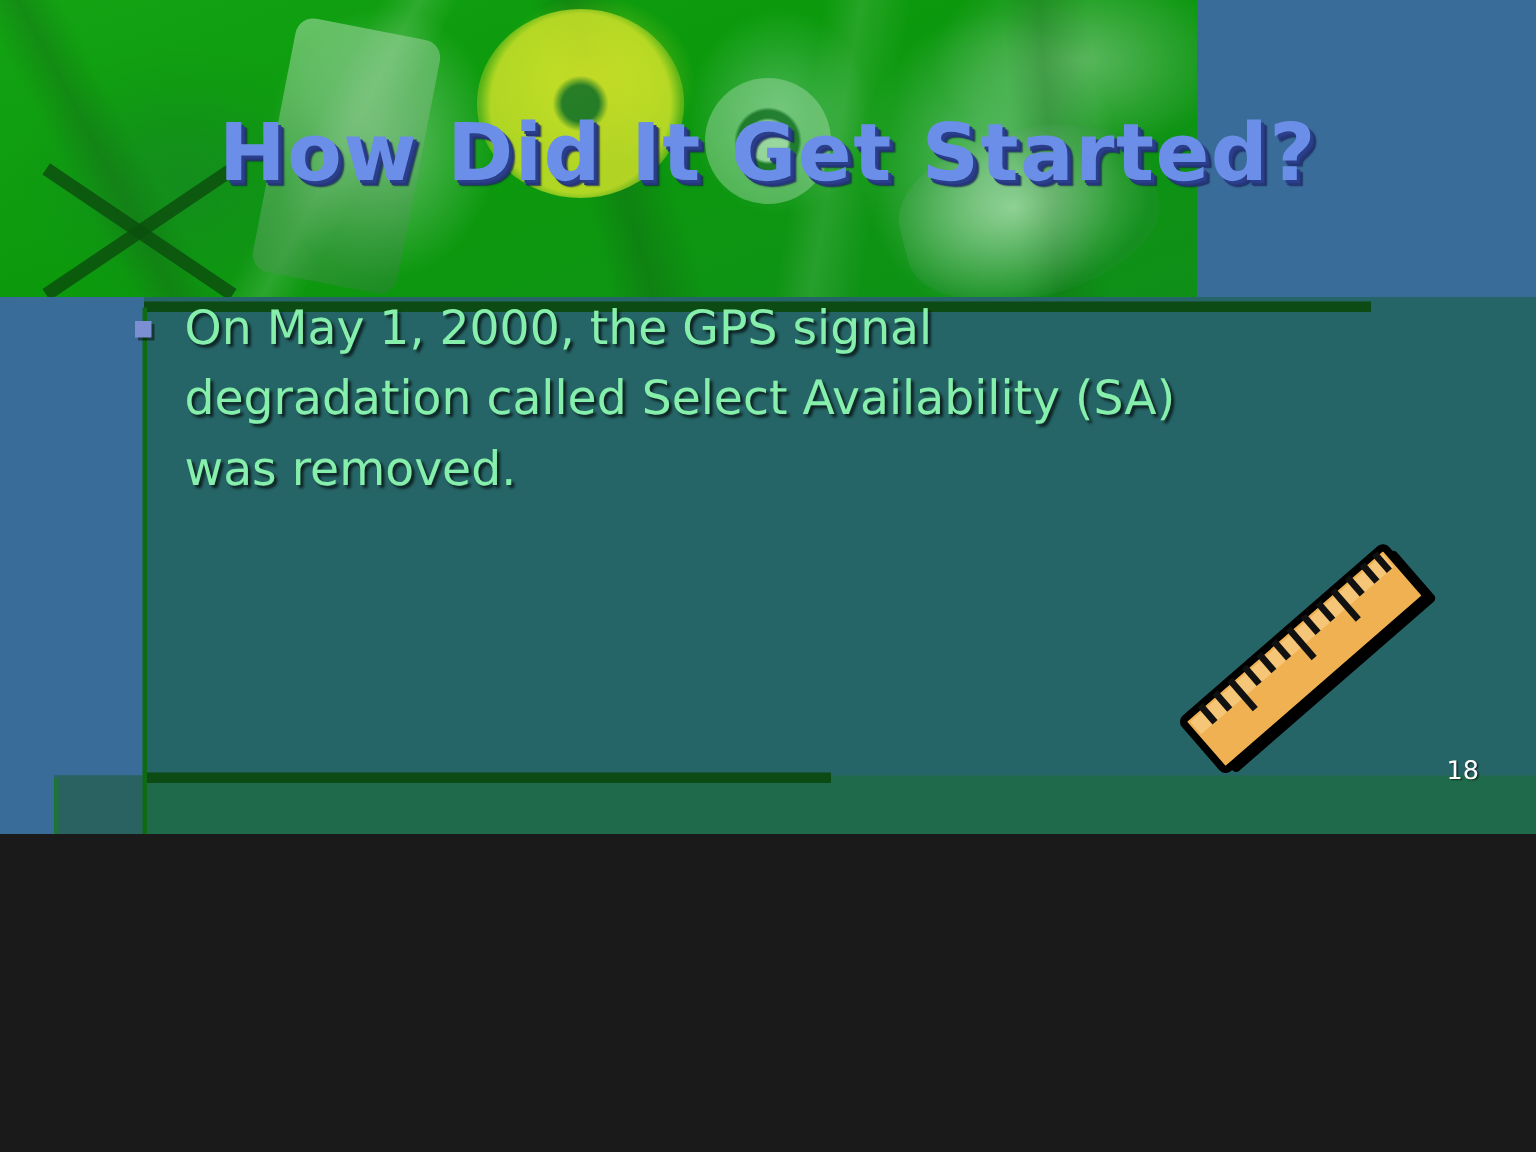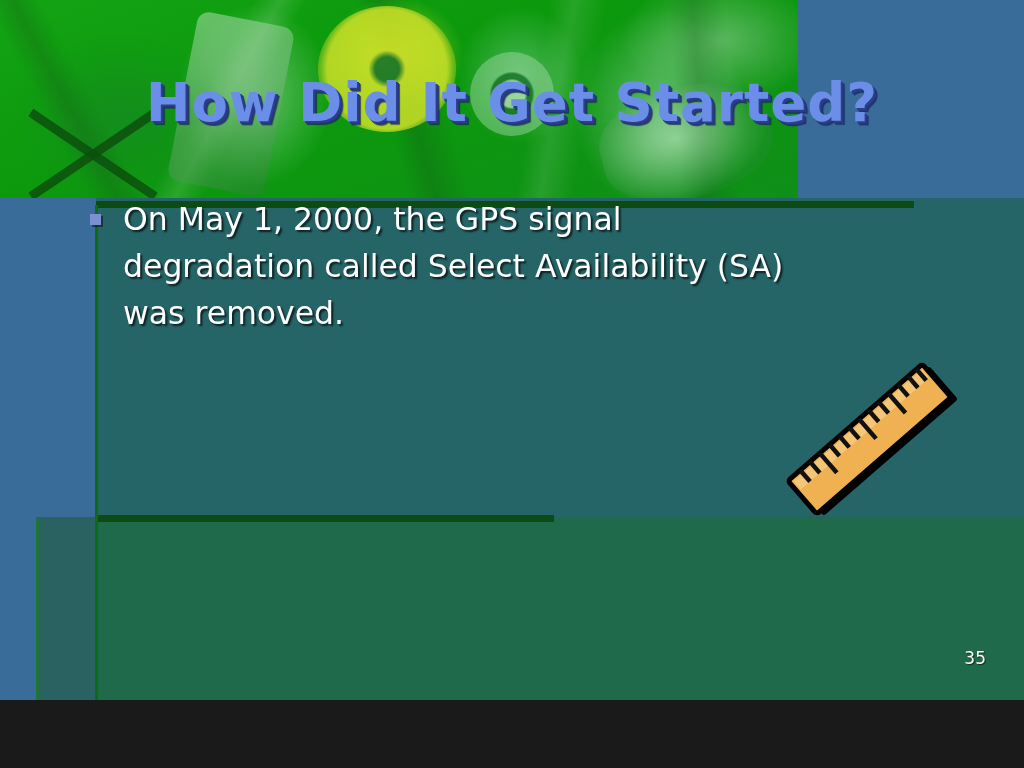--- a/index.html
+++ b/index.html
@@ -4,21 +4,21 @@
 <title>How Did It Get Started?</title>
 <style>
   html, body {
     margin: 0;
     padding: 0;
     background: #1a1a1a;
   }
   #slide {
     position: relative;
     width: 1024px;
-    height: 700px;
+    height: 556px;
     overflow: hidden;
     background: #3B6B98;
     font-family: "DejaVu Sans", sans-serif;
   }
 
   
   .bg-blue-base {
     position: absolute;
     left: 0; top: 0;
     width: 1024px; height: 768px;
@@ -170,21 +170,21 @@
     width: 11px; height: 11px;
     margin: 18px 22px 0 0;
     background: #7B8FD2;
     box-shadow: 2px 2px 0 rgba(0,0,0,.45);
   }
   .bullet-text {
     flex: 1 1 auto;
     font-family: "DejaVu Sans", sans-serif;
     font-size: 31.5px;
     line-height: 47px;
-    color: #ffffff;
+    color: #86efac;
     text-shadow: 2px 2px 2px rgba(0,0,0,.70);
   }
 
   
   #ruler {
     position: absolute;
     left: 778px; top: 345px;
     width: 190px; height: 190px;
     z-index: 7;
   }
@@ -259,15 +259,15 @@
         <rect x="109" y="70" width="4.5" height="15"></rect>
         <rect x="122" y="70" width="4.5" height="15"></rect>
         <rect x="135" y="70" width="4.5" height="26"></rect>
         <rect x="148" y="70" width="4.5" height="15"></rect>
         <rect x="161" y="70" width="4.5" height="15"></rect>
         <rect x="172" y="70" width="4.5" height="15"></rect>
       </g>
     </g>
   </svg>
 
-  <div id="page-number">35</div>
+  <div id="page-number">18</div>
 
 </div>
 
 </body></html>

